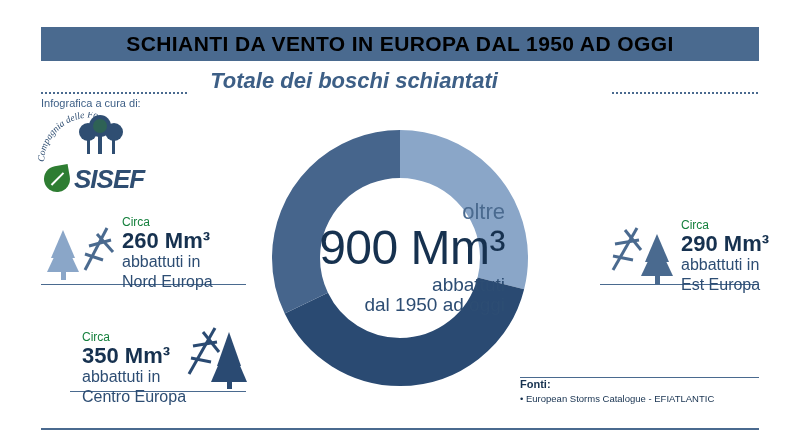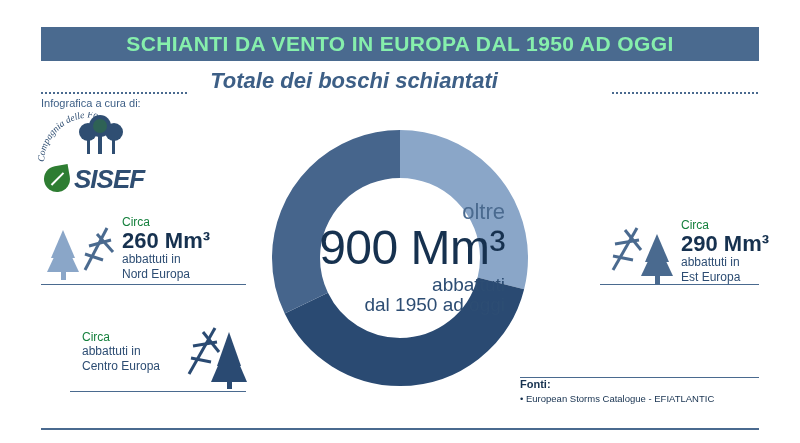--- a/index.html
+++ b/index.html
@@ -26,21 +26,21 @@
     left: 41px;
     top: 27px;
     width: 718px;
     height: 34px;
     background: #4a6a8f;
     display: flex;
     align-items: center;
     justify-content: center;
   }
   .title-bar .title-text {
-    color: #86efac;
+    color: #000000;
     font-size: 21px;
     font-weight: bold;
     letter-spacing: 0.4px;
     white-space: nowrap;
   }
   .subtitle {
     position: absolute;
     left: 0;
     top: 68px;
     width: 708px;
@@ -147,21 +147,21 @@
 
   
   .callout { position: absolute; }
   .callout .c-line1 { font-size: 12px; color: #15803d; }
   .callout .c-value {
     font-size: 22px;
     font-weight: bold;
     color: #16314f;
     line-height: 1.05;
   }
-  .callout .c-line3 { font-size: 12px; color: #2d4d73; line-height: 1.25; }
+  .callout .c-line3 { font-size: 16px; color: #2d4d73; line-height: 1.25; }
 
   .callout-north  { left: 122px; top: 215px; width: 110px; }
   .callout-center { left: 82px;  top: 330px; width: 110px; }
   .callout-east   { left: 681px; top: 218px; width: 120px; }
 
   
   .icon-group { position: absolute; }
   .icon-north  { left: 41px;  top: 208px; width: 78px; height: 76px; }
   .icon-center { left: 185px; top: 318px; width: 72px; height: 72px; }
   .icon-east   { left: 605px; top: 212px; width: 78px; height: 76px; }
@@ -282,20 +282,21 @@
 
   <div class="callout callout-north">
     <div class="c-line1">Circa</div>
     <div class="c-value">260 Mm³</div>
     <div class="c-line3">abbattuti in</div>
     <div class="c-line3">Nord Europa</div>
   </div>
 
   <div class="callout callout-center">
     <div class="c-line1">Circa</div>
+    <div class="c-value">350 Mm³</div>
     <div class="c-line3">abbattuti in</div>
     <div class="c-line3">Centro Europa</div>
   </div>
 
   <div class="callout callout-east">
     <div class="c-line1">Circa</div>
     <div class="c-value">290 Mm³</div>
     <div class="c-line3">abbattuti in</div>
     <div class="c-line3">Est Europa</div>
   </div>

